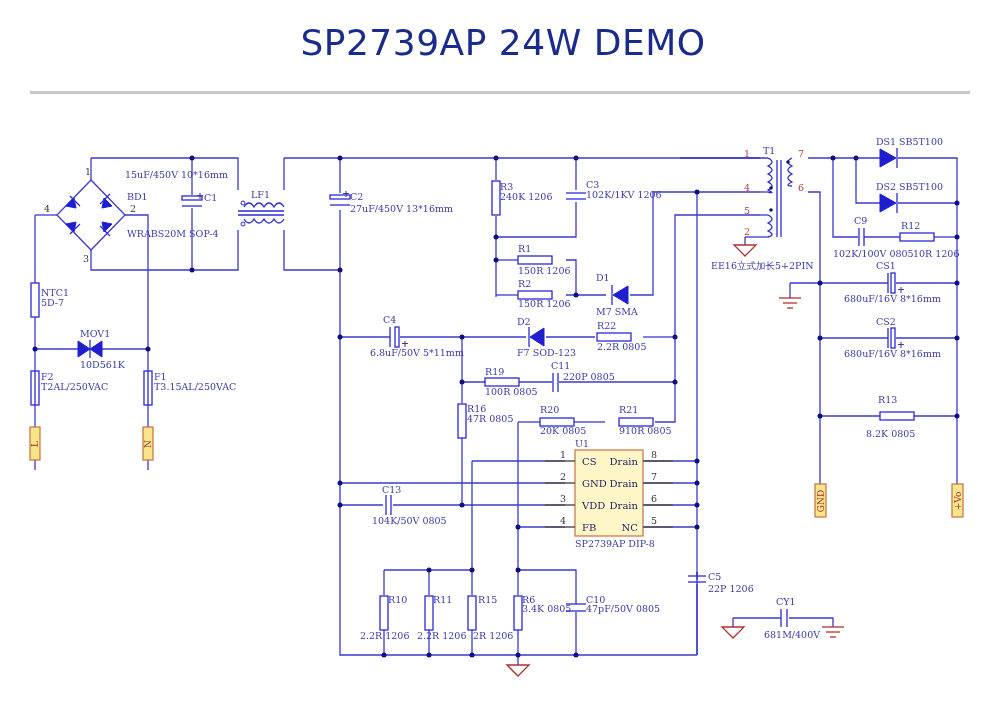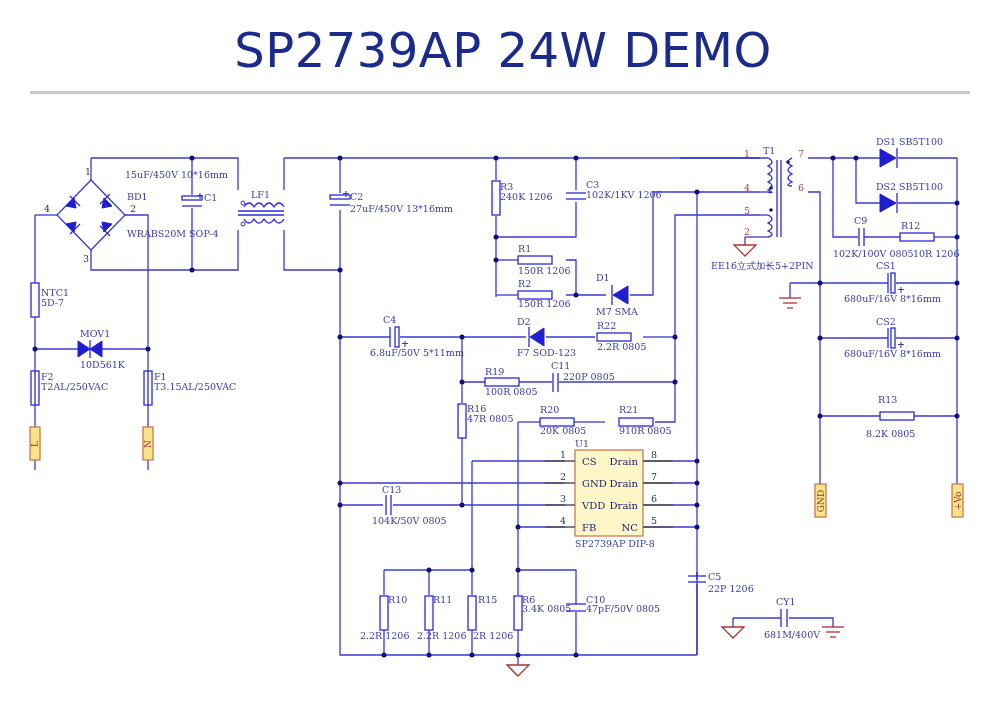--- a/index.html
+++ b/index.html
@@ -1,17 +1,17 @@
 <!DOCTYPE html>
 <html><head>
 <meta charset="utf-8">
 <style>
   html, body { margin:0; padding:0; background:#ffffff; }
   body { width:1006px; height:701px; position:relative; overflow:hidden; font-family:"DejaVu Sans", sans-serif; }
-  .title { position:absolute; left:0; top:22px; width:1006px; text-align:center; font-family:"DejaVu Sans", sans-serif; font-size:48px; color:#1a2b8c; letter-spacing:0.5px; }
+  .title { position:absolute; left:0; top:22px; width:1006px; text-align:center; font-family:"DejaVu Sans", sans-serif; font-size:36px; color:#1a2b8c; letter-spacing:0.5px; }
   .rule { position:absolute; left:30px; top:91px; width:940px; height:3px; background:#c8c8c8; }
   svg#schem { position:absolute; left:0; top:0; }
   .w { stroke:#3a3ad0; stroke-width:1.3; fill:none; }
   .lead { stroke:#555555; stroke-width:1.3; fill:none; }
   .comp { stroke:#2a2ad8; stroke-width:1.3; fill:#ffffff; }
   .compf { fill:#1f1fd0; stroke:#1f1fd0; stroke-width:1; }
   .gnd { stroke:#b03030; stroke-width:1.3; fill:none; }
   .dot { fill:#10107a; }
   .lbl { font-family:"DejaVu Serif", serif; font-size:9.5px; fill:#3a3aa8; }
   .pin { font-family:"DejaVu Serif", serif; font-size:9.5px; fill:#b04040; }

